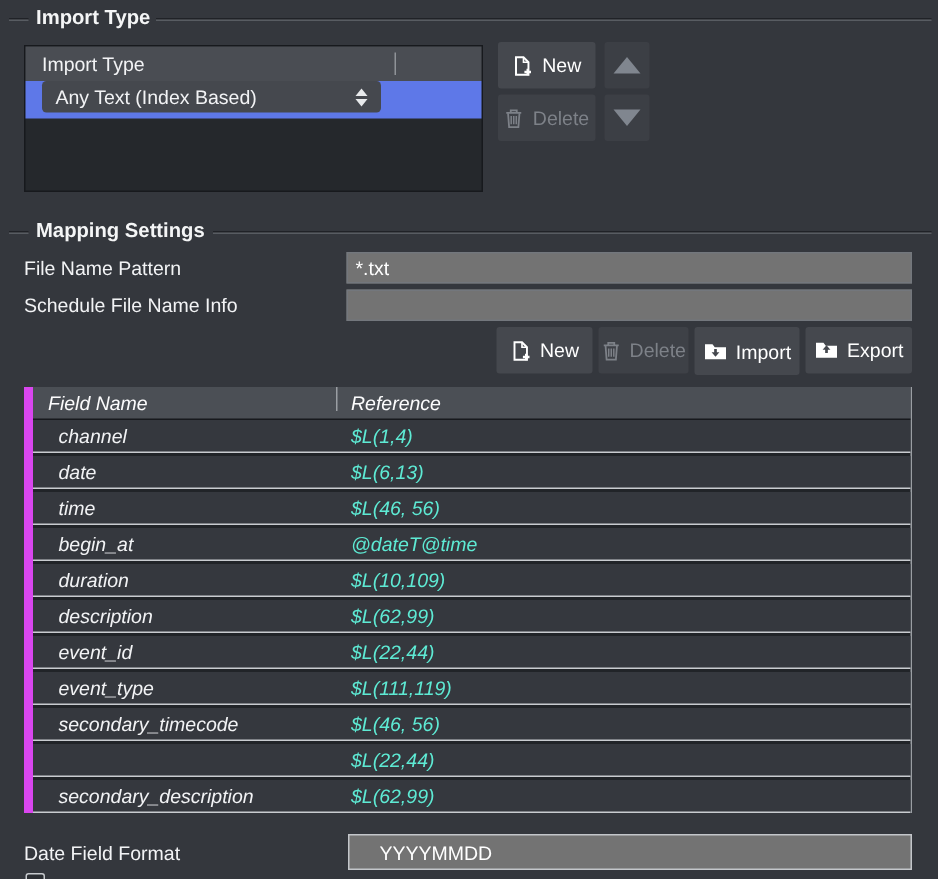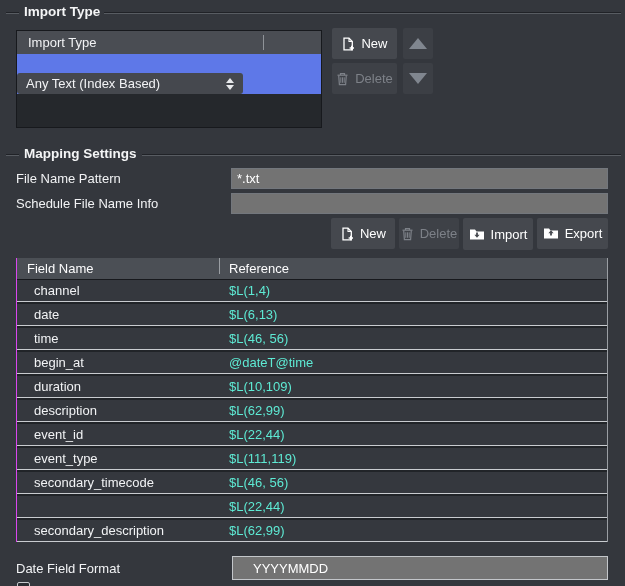--- a/index.html
+++ b/index.html
@@ -14,21 +14,21 @@
   .abs { position:absolute; }
 
   
   .gtitle { font-weight:600; font-size:13.5px; color:#f4f5f6; white-space:nowrap; }
   .gline { height:2px; border-top:1px solid #202227; border-bottom:1px solid #585c62; }
 
   
   .t1 { left:16px; top:30px; width:306px; height:98px; background:#25282c; border:1px solid #17191d; }
   .t1-header { position:relative; height:23px; background:#4a4d53; display:flex; align-items:center; padding-left:11px; }
   .t1-div { position:absolute; left:246px; top:4px; width:1px; height:15px; background:#8f9398; }
-  .t1-sel { height:40px; background:#5e78e8; display:flex; align-items:flex-end; padding-left:0; }
+  .t1-sel { height:25px; background:#5e78e8; display:flex; align-items:flex-start; padding-left:11px; }
   .combobox {
     width:226px; height:21px; background:#45484e; border-radius:3px;
     display:flex; align-items:center; justify-content:space-between;
     padding:0 9px; cursor:default;
   }
   .spin { display:flex; flex-direction:column; align-items:center; }
   .spin-up { width:0; height:0; border-left:4px solid transparent; border-right:4px solid transparent; border-bottom:5px solid #e8eaec; margin-bottom:2px; }
   .spin-dn { width:0; height:0; border-left:4px solid transparent; border-right:4px solid transparent; border-top:5px solid #e8eaec; }
 
   
@@ -46,21 +46,21 @@
   
   .flabel { color:#f2f3f5; white-space:nowrap; }
   .tinput {
     position:absolute; background:#737373; border:1px solid #73777d;
     color:#ffffff; font-family:"Liberation Sans", sans-serif; font-size:13px;
     padding:0 5px; outline:none;
   }
   .tinput.bright { border-color:#c3c6ca;padding-left:20px; }
 
   
-  .t2 { left:16px; top:258px; width:592px; background:#212428; border-left:1px solid #d946ef; border-right:1px solid #9a9ea3; }
+  .t2 { left:16px; top:258px; width:592px; background:#212428; border-left:6px solid #d946ef; border-right:1px solid #9a9ea3;font-style:italic; }
   .t2-header { position:relative; height:22px; background:#4b4f55; border-bottom:1px solid #17191d; }
   .t2-header span { position:absolute; top:0; line-height:21px; color:#fcfcfd; }
   .t2-h1 { left:10px; }
   .t2-h2 { left:212px; }
   .t2-hdiv { position:absolute; left:202px; top:3px; width:1px; height:16px; background:#9a9ea3; }
   .frow { position:relative; height:22px; background:#35383e; border-bottom:1px solid #c9ccd0; margin-bottom:2px; }
   .frow:last-child { margin-bottom:0; }
   .fname { position:absolute; left:17px; line-height:22px; color:#f2f3f5; }
   .fref  { position:absolute; left:212px; line-height:22px; color:#5eead4; }
 

